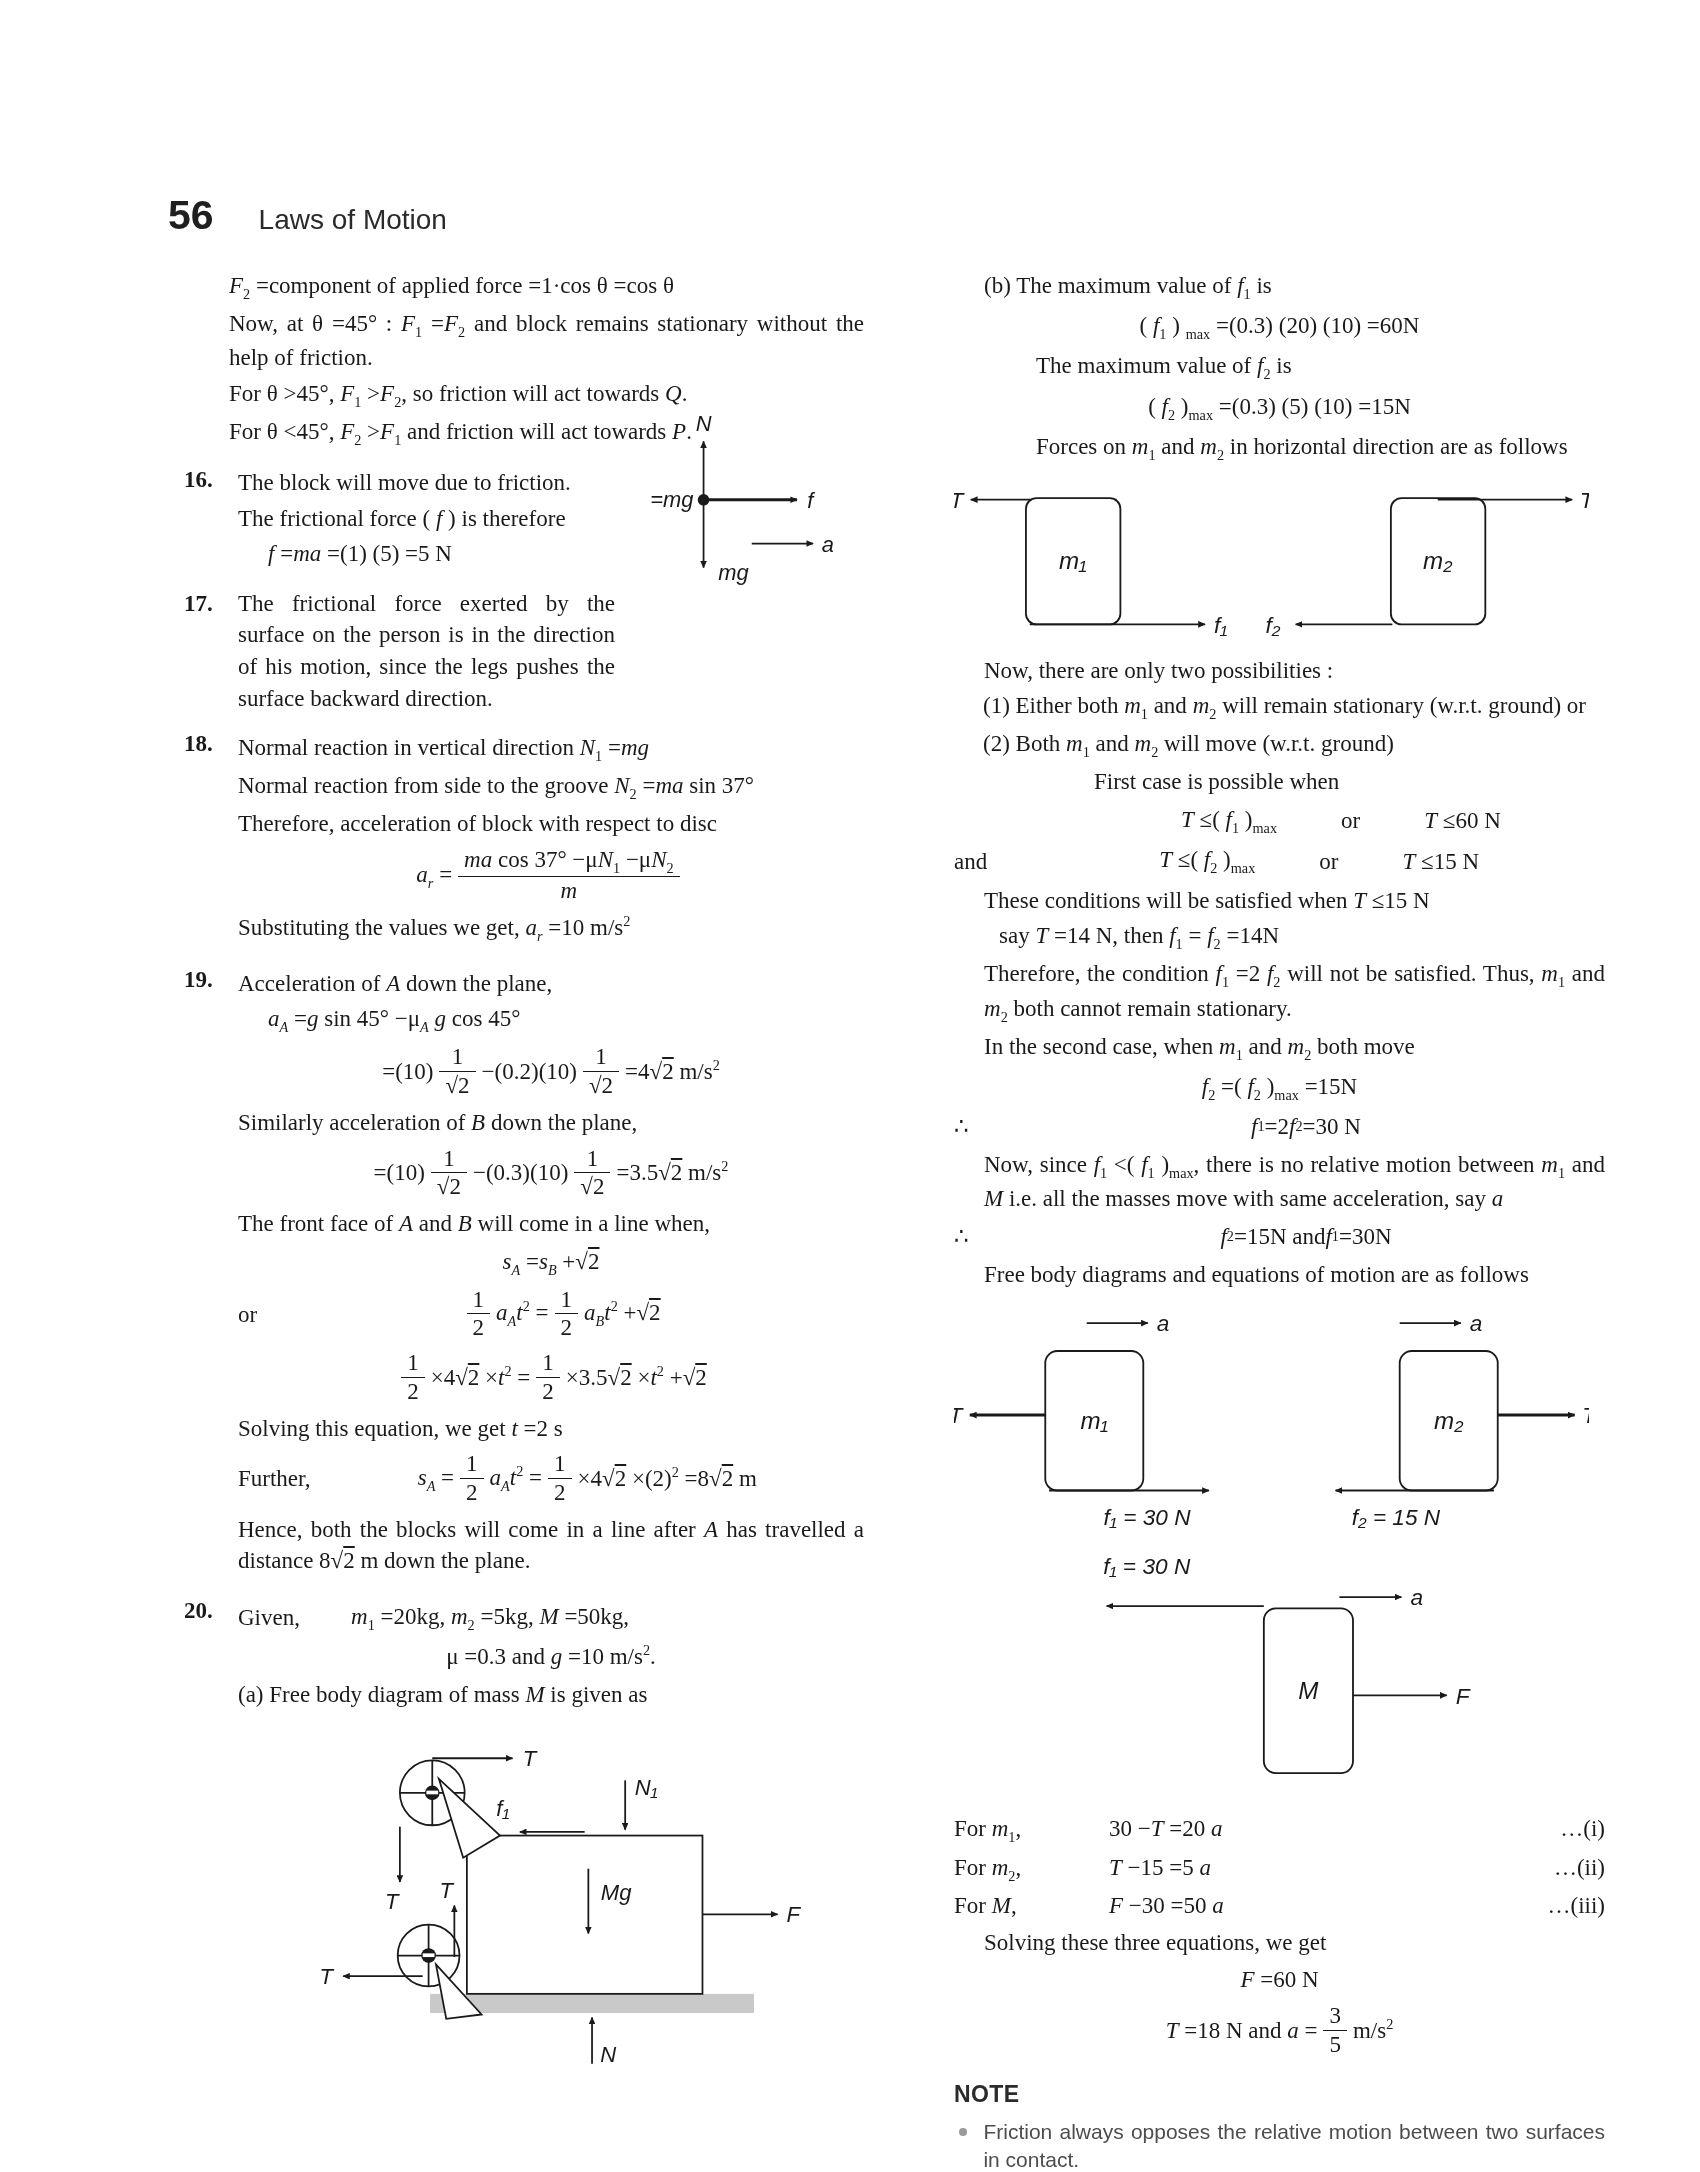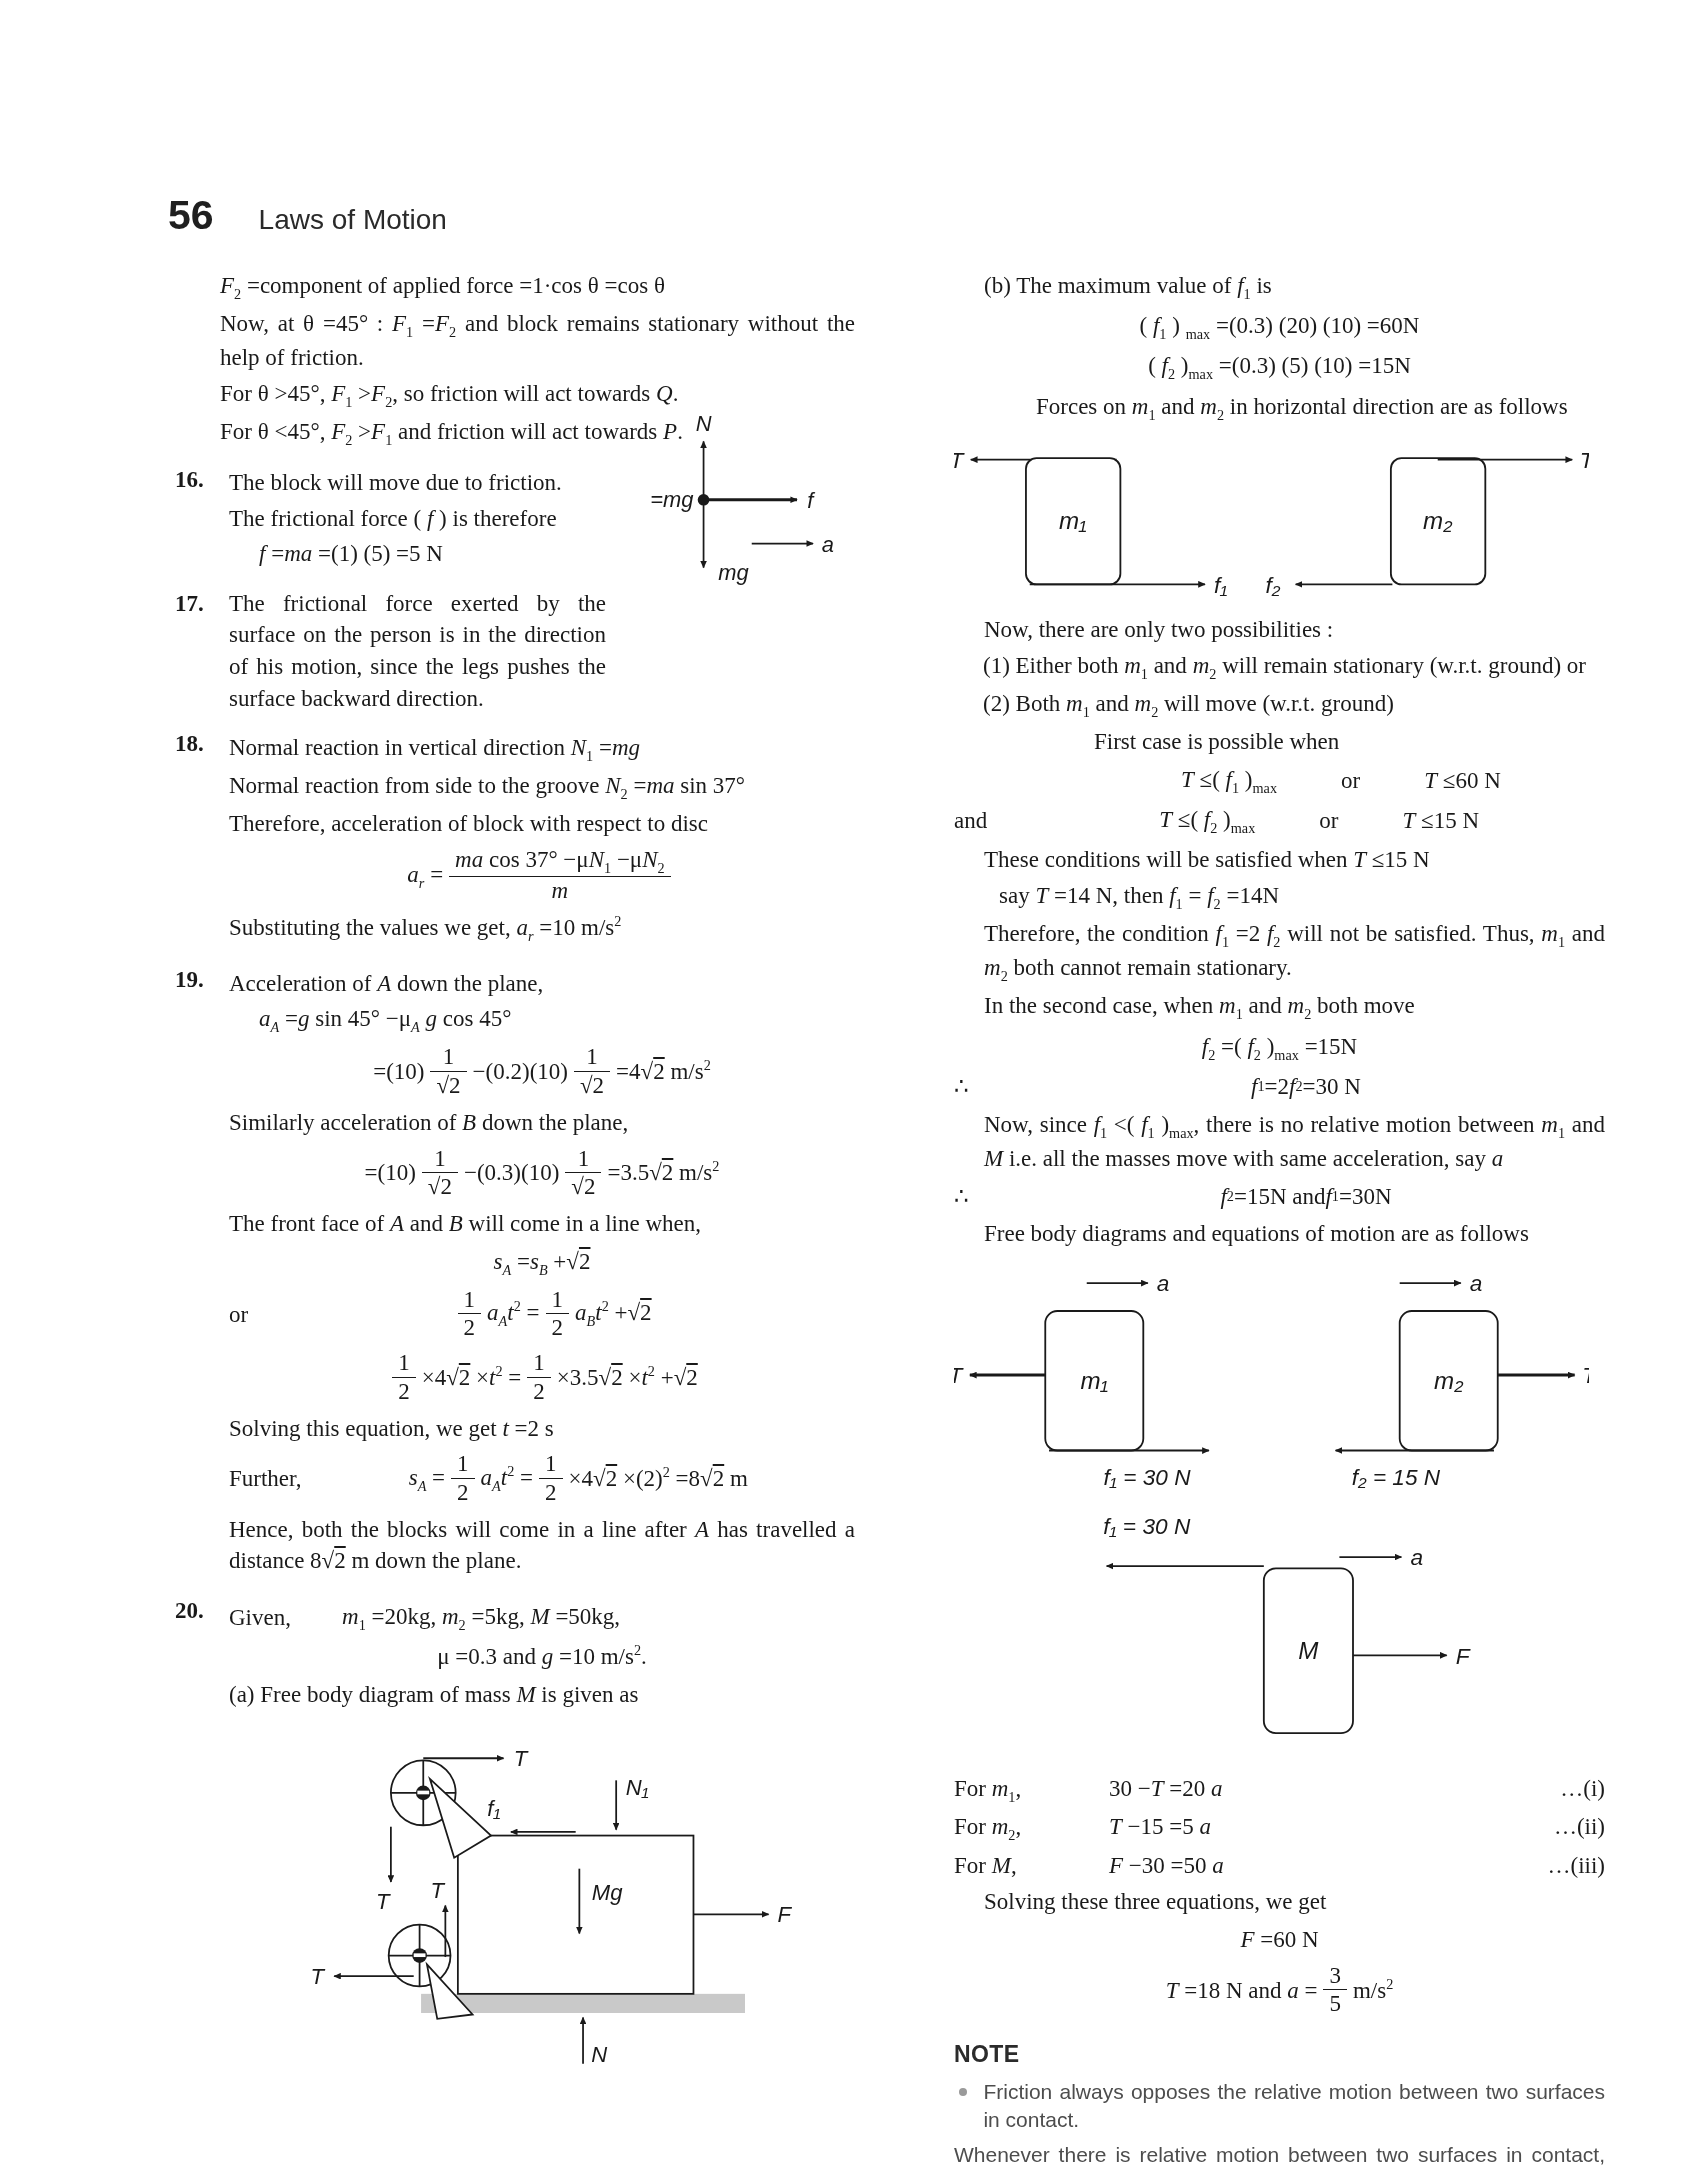--- a/index.html
+++ b/index.html
@@ -3,21 +3,21 @@
 <meta charset="utf-8">
 <style>
   html,body{margin:0;padding:0;background:#e8e8e8;}
   .page{position:relative;width:1700px;height:2172px;background:#ffffff;overflow:hidden;
         font-family:"Liberation Serif",serif;color:#1a1a1a;font-size:23px;line-height:1.38;}
   
   .hdr{position:absolute;left:168px;top:187px;display:flex;align-items:baseline;}
   .hdr .pgnum{font-family:"Liberation Sans",sans-serif;font-weight:bold;font-size:41px;color:#1f1f1f;}
   .hdr .ptitle{font-family:"Liberation Sans",sans-serif;font-size:28px;color:#2a2a2a;margin-left:45px;}
   
-  .col-l{position:absolute;left:175px;top:266px;width:680px;}
+  .col-l{position:absolute;left:184px;top:266px;width:680px;}
   .col-r{position:absolute;left:954px;top:266px;width:651px;}
   .p{margin:3.8px 0;}
   .just{text-align:justify;}
   .item{display:flex;margin-top:13.6px;}
   .inum{width:54px;font-weight:bold;flex:none;}
   .ibody{flex:1;min-width:0;}
   .pad-r{padding-right:249px;}
   i{font-style:italic;}
   sub{font-size:0.62em;}
   sup{font-size:0.62em;}
@@ -266,20 +266,21 @@
       <text x="214" y="131" class="st">f</text>
       <line x1="138" y1="180" x2="222" y2="180" class="sline" marker-end="url(#mA)"></line>
       <text x="234" y="191" class="st">a</text>
     </svg>
   </div>
 
   <div class="col-r">
 
     <div class="p ml40">(b) The maximum value of <i>f</i><sub>1</sub> is</div>
     <div class="ceq">( <i>f</i><sub>1</sub> ) <sub>max</sub> =(0.3) (20) (10) =60N</div>
+    <div class="p ml108">The maximum value of <i>f</i><sub>2</sub> is</div>
     <div class="ceq">( <i>f</i><sub>2</sub> )<sub>max</sub> =(0.3) (5) (10) =15N</div>
     <div class="p ml108 just">Forces on <i>m</i><sub>1</sub> and <i>m</i><sub>2</sub> in horizontal direction are as follows</div>
 
     <div class="digwrapC">
       <svg width="635" height="170" viewBox="0 0 840 225" style="font-size:30px">
         <defs>
           <marker id="mC" markerWidth="11" markerHeight="9" refX="9" refY="4.5" orient="auto" markerUnits="userSpaceOnUse">
             <path d="M0,0 L10,4.5 L0,9 z" fill="#1a1a1a"></path>
           </marker>
         </defs>

